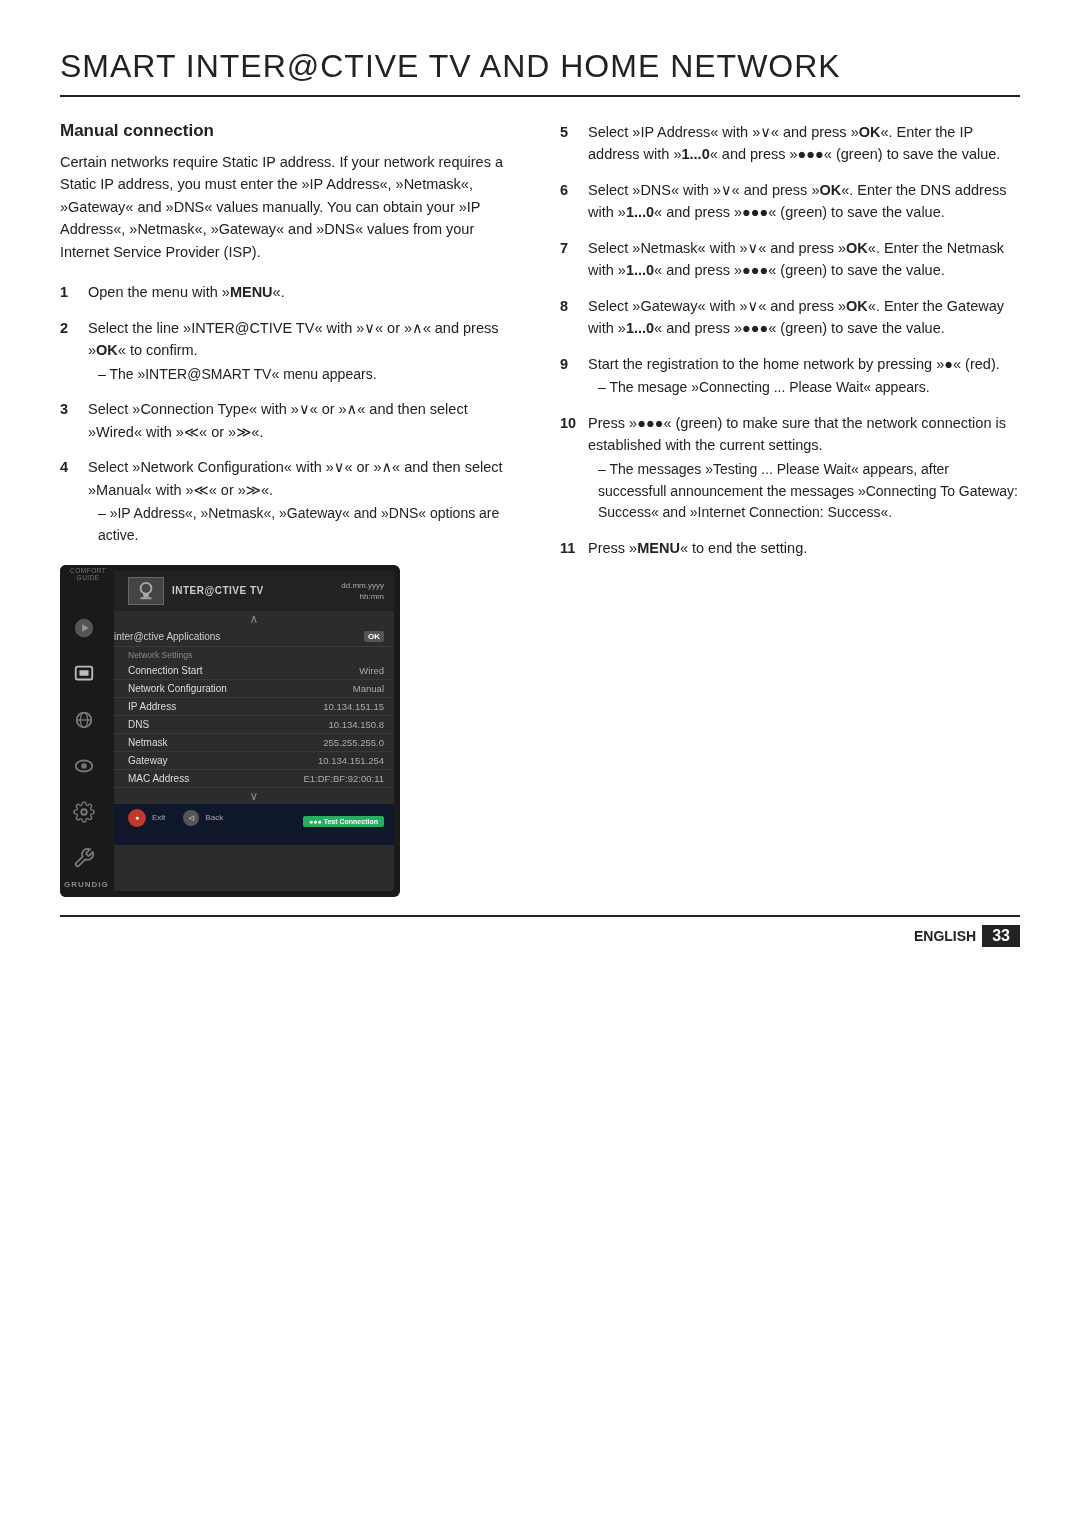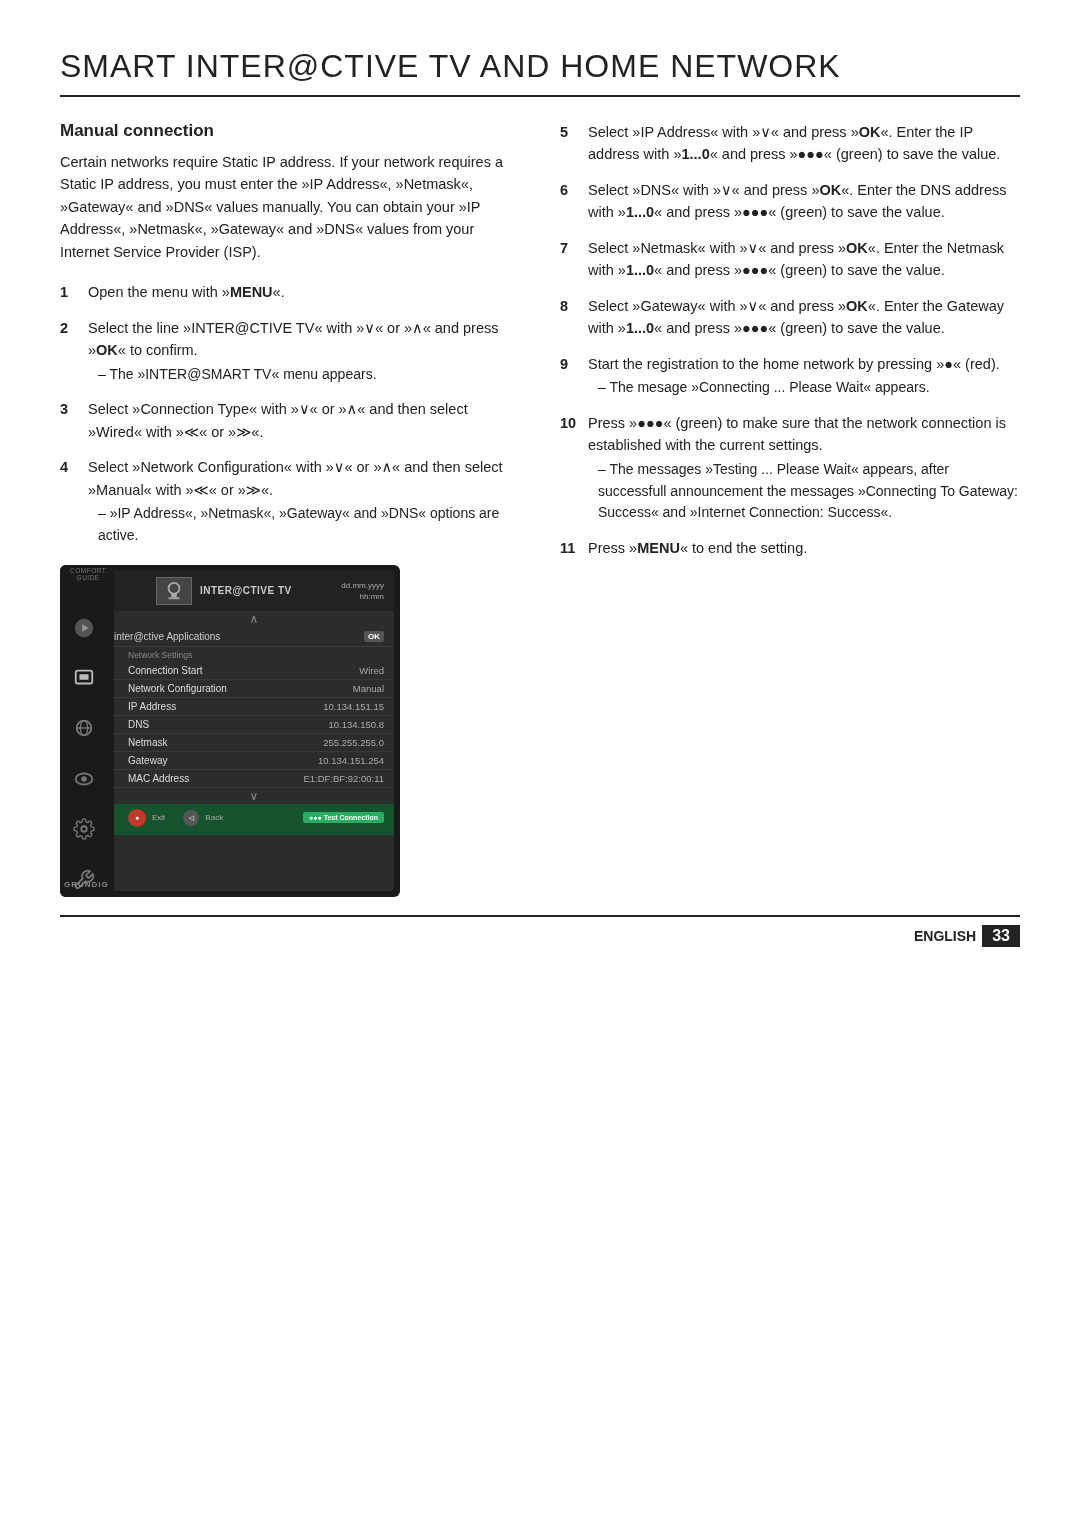--- a/index.html
+++ b/index.html
@@ -106,21 +106,20 @@
       bottom: 0;
       width: 48px;
       background: #1a1a1a;
       border-radius: 6px 0 0 6px;
       display: flex;
       flex-direction: column;
       align-items: center;
       padding-top: 28px;
       gap: 12px;
       z-index: 2;
-      justify-content: space-between;
     }
 
     .sidebar-icon {
       width: 34px;
       height: 34px;
       display: flex;
       align-items: center;
       justify-content: center;
     }
 
@@ -158,21 +157,20 @@
       display: flex;
       align-items: center;
       justify-content: space-between;
       padding: 6px 10px 6px 14px;
     }
 
     .tv-header-left {
       display: flex;
       align-items: center;
       gap: 8px;
-      margin-left: 28px;
     }
 
     .tv-logo-box {
       width: 36px;
       height: 28px;
       background: #444;
       border: 1px solid #666;
       display: flex;
       align-items: center;
       justify-content: center;
@@ -254,25 +252,25 @@
       display: flex;
       align-items: center;
       justify-content: space-between;
       padding: 4px 10px 4px 0;
       font-size: 10px;
       color: #ccc;
       border-bottom: 1px solid #3a3a3a;
     }
 
     .tv-footer {
-      background: #14532d;
-      display: flex;
-      align-items: center;
+      background: #0f172a;
+      display: flex;
+      align-items: flex-end;
       justify-content: space-between;
-      padding: 5px 10px 8px 14px;
+      padding: 5px 10px 18px 14px;
     }
 
     .tv-footer-left {
       display: flex;
       align-items: center;
       gap: 6px;
     }
 
     .tv-footer-btn {
       width: 18px;

